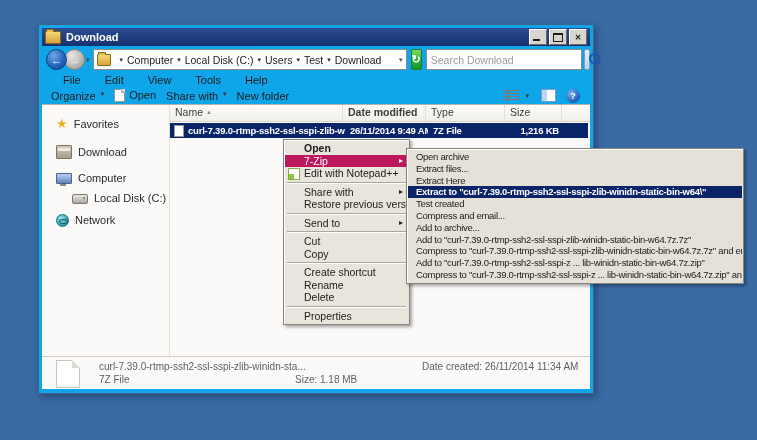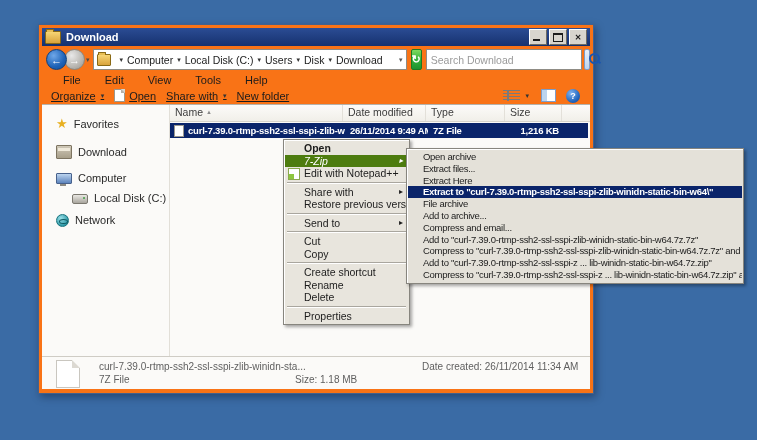--- a/index.html
+++ b/index.html
@@ -1,21 +1,21 @@
 <!DOCTYPE html>
 <html><head>
 <meta charset="utf-8">
 <style>
   html,body{margin:0;padding:0;background:#3a6ba5;}
   #desktop{position:relative;width:757px;height:440px;background:#3a6ba5;overflow:hidden;
            font-family:"Liberation Sans",sans-serif;-webkit-font-smoothing:antialiased;}
 
   
   #win{position:absolute;left:38px;top:24px;width:554px;height:368px;
-       background:#f97316;border:1px solid #44618c;box-shadow:2px 3px 8px rgba(0,0,20,.35);}
+       background:#0ea5e9;border:1px solid #44618c;box-shadow:2px 3px 8px rgba(0,0,20,.35);}
   #titlebar{position:absolute;left:3px;top:3px;right:3px;height:18px;
             background:linear-gradient(#2b4c94,#16316f);display:flex;align-items:center;padding:0 3px;}
   .folder-ico{width:14px;height:11px;background:linear-gradient(#f7d575,#d9a33c);
               border:1px solid #8a6914;border-radius:1px;position:relative;margin-right:5px;}
   .folder-ico::before{content:"";position:absolute;left:0;top:-3px;width:6px;height:2px;
               background:#e7bd55;border:1px solid #8a6914;border-bottom:none;border-radius:1px 1px 0 0;}
   #title-text{color:#fff;font-size:11px;font-weight:bold;flex:1;}
   .tb-btn{width:16px;height:14px;background:#d8d5ce;border:1px solid;border-color:#fff #6d6a63 #6d6a63 #fff;
           margin-left:2px;position:relative;display:flex;align-items:center;justify-content:center;
           font-size:8px;color:#1c1c1c;font-weight:bold;}
@@ -47,21 +47,21 @@
   .mag{position:absolute;left:4px;top:3px;width:7px;height:7px;border:2px solid #1a56b0;border-radius:50%;}
   .mag::after{content:"";position:absolute;left:6px;top:6px;width:4px;height:2px;background:#1a56b0;transform:rotate(45deg);}
 
   
   #menubar{position:absolute;left:3px;top:47px;right:3px;height:15px;display:flex;align-items:center;
            font-size:11px;color:#1c1c1c;}
   #menubar span{margin-left:12px;padding-left:12px;}
   #menubar span:first-child{margin-left:9px;}
   #toolbar{position:absolute;left:3px;top:62px;right:3px;height:17px;display:flex;align-items:center;
            font-size:11px;color:#1c1c1c;border-bottom:1px solid #b5b2ab;}
-  .tbar-item{display:flex;align-items:center;margin-left:10px;text-decoration:underline;}
+  .tbar-item{display:flex;align-items:flex-start;margin-left:10px;}
   .tbar-item:first-child{margin-left:9px;}
   .drop-caret{font-size:7px;color:#333;margin-left:5px;}
   .page-ico{width:9px;height:11px;background:#fff;border:1px solid #9b988f;margin-right:4px;position:relative;}
   .page-ico::before{content:"";position:absolute;right:-1px;top:-1px;border:2px solid;
                     border-color:#d8d5ce #d8d5ce #b5b2ab #b5b2ab;}
   #toolbar-right{margin-left:auto;display:flex;align-items:center;margin-right:10px;}
   .views-ico{width:13px;height:11px;background:repeating-linear-gradient(#7a7a7a 0 1px,transparent 1px 3px);
              border-left:4px solid transparent;box-shadow:inset 4px 0 0 -2px #7a7a7a;}
   .pane-ico{width:13px;height:11px;border:1px solid #7d9cc9;background:linear-gradient(90deg,#bcd4ef 40%,#fff 40%);margin-left:12px;}
   .help-ico{width:14px;height:14px;border-radius:50%;margin-left:10px;color:#fff;font-size:9px;font-weight:bold;
@@ -104,33 +104,33 @@
                     border-color:#fbfaf8 #fbfaf8 #dcd9d2 #dcd9d2;}
   .det-text{position:absolute;font-size:10px;color:#5f5f5f;white-space:nowrap;}
 
   
   #ctx{position:absolute;left:283px;top:139px;width:123px;background:#e8e5dd;
        border:1px solid #87857e;box-shadow:inset 1px 1px 0 #fff,2px 2px 3px rgba(0,0,0,.35);
        padding:2px 1px;z-index:10;}
   .cm-item{height:12.5px;line-height:12.5px;font-size:10.5px;color:#1c1c1c;padding-left:19px;
            position:relative;white-space:nowrap;}
   .cm-bold{font-weight:bold;}
-  .cm-hl{background:#4d7c0f;color:#fff;font-style:italic;}
+  .cm-hl{background:#be185d;color:#fff;}
   .cm-arrow::after{content:"\25B8";position:absolute;right:5px;top:0;font-size:8px;}
   .cm-hl.cm-arrow::after{color:#fff;}
   .menu-sep{border-top:1px solid #a9a69e;border-bottom:1px solid #fff;margin:2px 2px;}
   .npp-ico{position:absolute;left:3px;top:1px;width:10px;height:10px;background:#fff;border:1px solid #8aa84e;}
   .npp-ico::before{content:"";position:absolute;left:0;bottom:0;width:5px;height:5px;background:#8dc63f;}
 
   
   #sub{position:absolute;left:406px;top:148px;width:334px;background:#e4e1d9;
        border:1px solid #87857e;box-shadow:inset 1px 1px 0 #fff,2px 2px 3px rgba(0,0,0,.35);
        padding:2px 1px;z-index:11;}
   .sm-item{height:11.8px;line-height:11.8px;font-size:9.5px;letter-spacing:-0.3px;color:#1c1c1c;
-           padding-left:15px;white-space:nowrap;overflow:hidden;}
+           padding-left:8px;white-space:nowrap;overflow:hidden;}
   .sm-hl{background:#0a246a;color:#fff;font-weight:bold;}
 </style>
 </head>
 <body>
 
 <div id="desktop">
   <div id="win">
 
     <div id="titlebar">
       <span class="folder-ico"></span>
@@ -146,21 +146,21 @@
       <span class="mini-caret">▾</span>
       <div id="addr-field">
         <span class="folder-ico" style="width:12px;height:10px;"></span>
         <span class="crumb-sep">▾</span>
         <span class="crumb">Computer</span>
         <span class="crumb-sep">▾</span>
         <span class="crumb">Local Disk (C:)</span>
         <span class="crumb-sep">▾</span>
         <span class="crumb">Users</span>
         <span class="crumb-sep">▾</span>
-        <span class="crumb">Disk</span>
+        <span class="crumb">Test</span>
         <span class="crumb-sep">▾</span>
         <span class="crumb">Download</span>
         <span id="addr-caret">▾</span>
       </div>
       <span id="refresh-btn">↻</span>
       <div id="search-box">Search Download</div>
       <span id="search-btn">
           <span class="mag"></span>
         </span>
     </div>
@@ -217,21 +217,21 @@
         </div>
         <div class="side-item" style="top:108px;">
           <span class="side-ico ico-net"></span>
           <span>Network</span>
         </div>
       </div>
 
       <div id="list">
         <div id="list-header">
           <span class="hcell" style="width:173px;"><span>Name</span><span class="sort-mark">▲</span></span>
-          <span class="hcell" style="width:83px;">Date modified</span>
+          <span class="hcell" style="width:83px;font-weight:bold;">Date modified</span>
           <span class="hcell" style="width:79px;">Type</span>
           <span class="hcell" style="width:57px;">Size</span>
           <span class="hcell" style="flex:1;border-right:none;"></span>
         </div>
         <div id="file-row">
           <span class="file-page"></span>
           <span class="rcell" style="width:157px;padding-left:0;">curl-7.39.0-rtmp-ssh2-ssl-sspi-zlib-winidn-sta...</span>
           <span class="rcell" style="width:83px;">26/11/2014 9:49 AM</span>
           <span class="rcell" style="width:79px;">7Z File</span>
           <span class="rcell" style="width:52px;text-align:right;padding-left:0;">1,216 KB</span>
@@ -266,21 +266,21 @@
     <div class="cm-item">Delete</div>
     <div class="menu-sep"></div>
     <div class="cm-item">Properties</div>
   </div>
 
   <div id="sub">
     <div class="sm-item">Open archive</div>
     <div class="sm-item">Extract files...</div>
     <div class="sm-item">Extract Here</div>
     <div class="sm-item sm-hl">Extract to "curl-7.39.0-rtmp-ssh2-ssl-sspi-zlib-winidn-static-bin-w64\"</div>
-    <div class="sm-item">File archive</div>
+    <div class="sm-item">Test created</div>
+    <div class="sm-item">Compress and email...</div>
     <div class="sm-item">Add to archive...</div>
-    <div class="sm-item">Compress and email...</div>
     <div class="sm-item">Add to "curl-7.39.0-rtmp-ssh2-ssl-sspi-zlib-winidn-static-bin-w64.7z.7z"</div>
     <div class="sm-item">Compress to "curl-7.39.0-rtmp-ssh2-ssl-sspi-zlib-winidn-static-bin-w64.7z.7z" and email</div>
     <div class="sm-item">Add to "curl-7.39.0-rtmp-ssh2-ssl-sspi-z ... lib-winidn-static-bin-w64.7z.zip"</div>
     <div class="sm-item">Compress to "curl-7.39.0-rtmp-ssh2-ssl-sspi-z ... lib-winidn-static-bin-w64.7z.zip" and email</div>
   </div>
 </div>
 
 </body></html>

